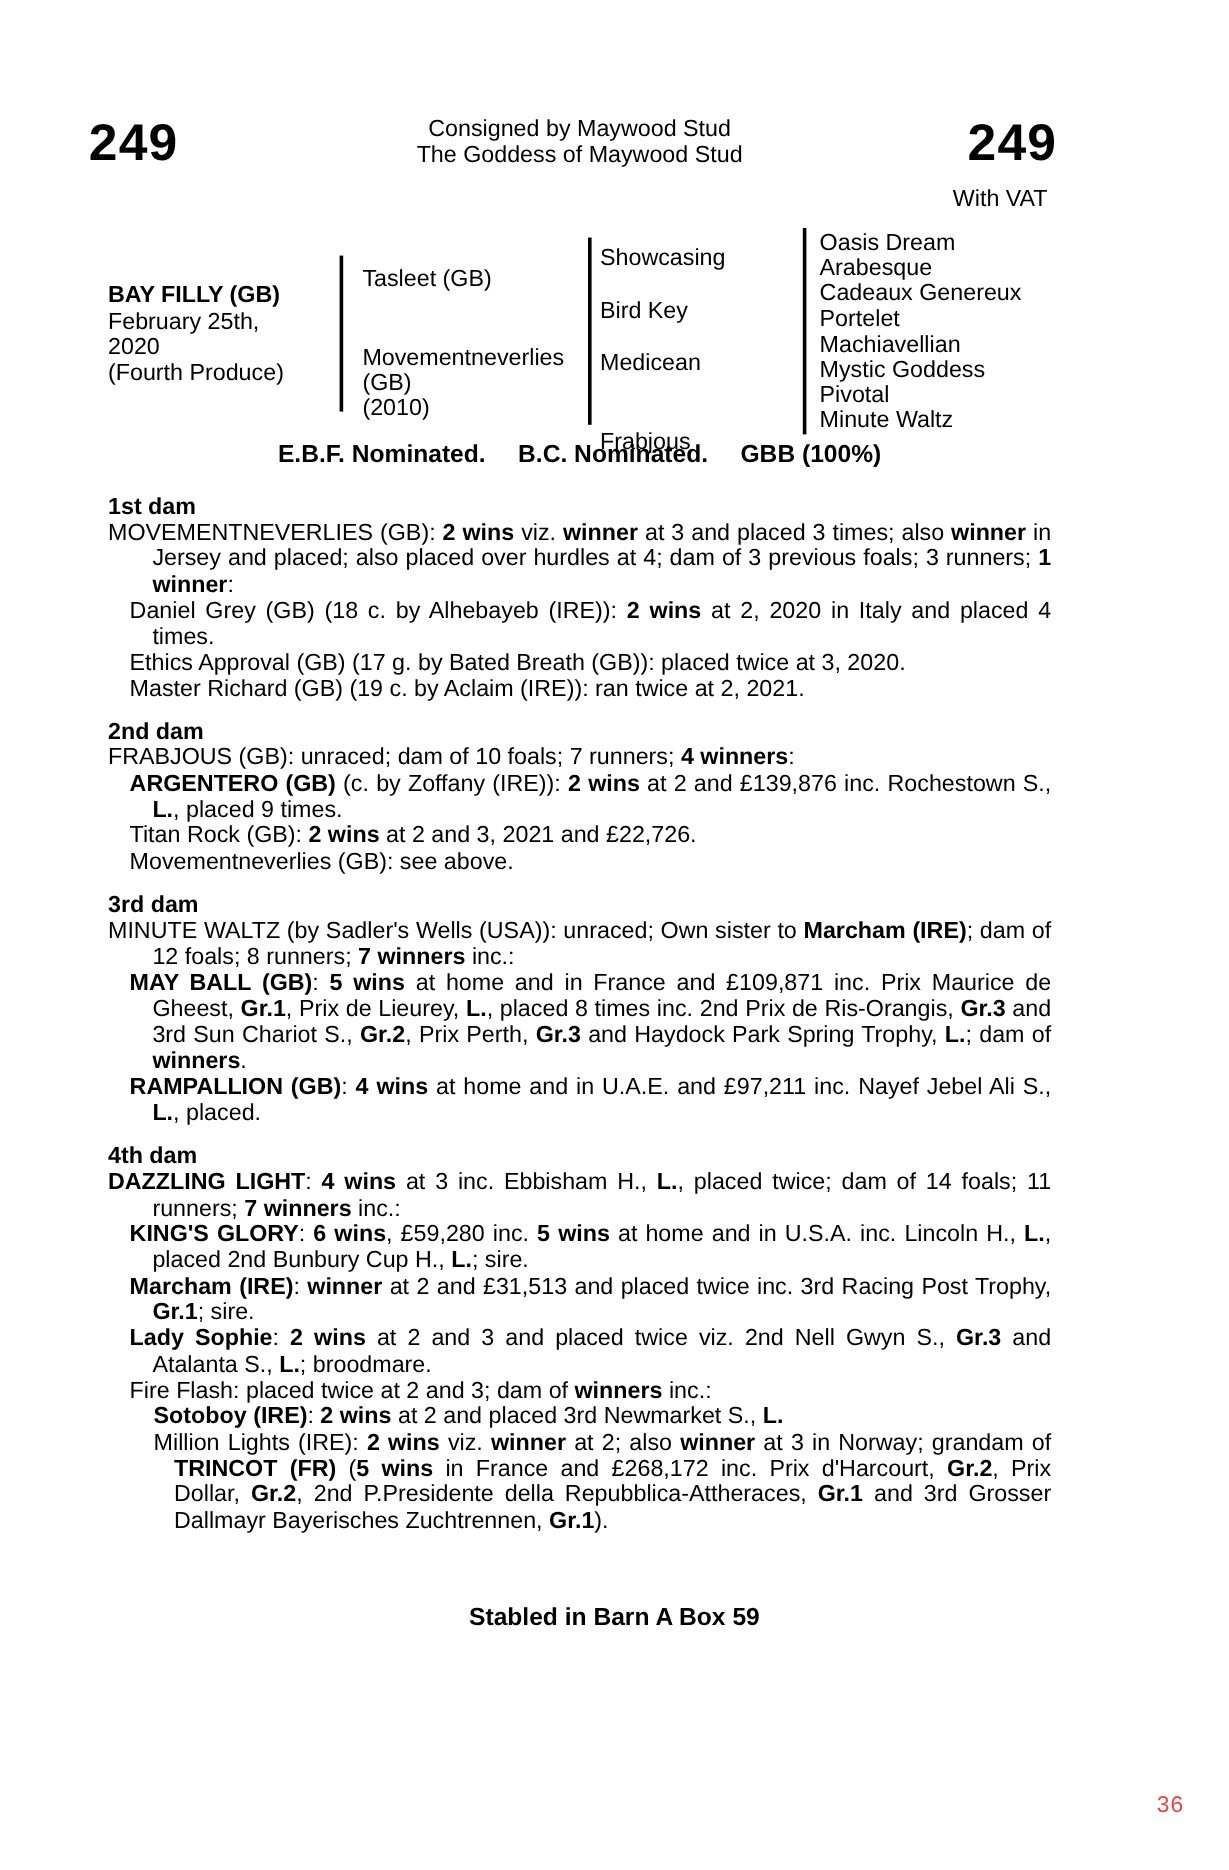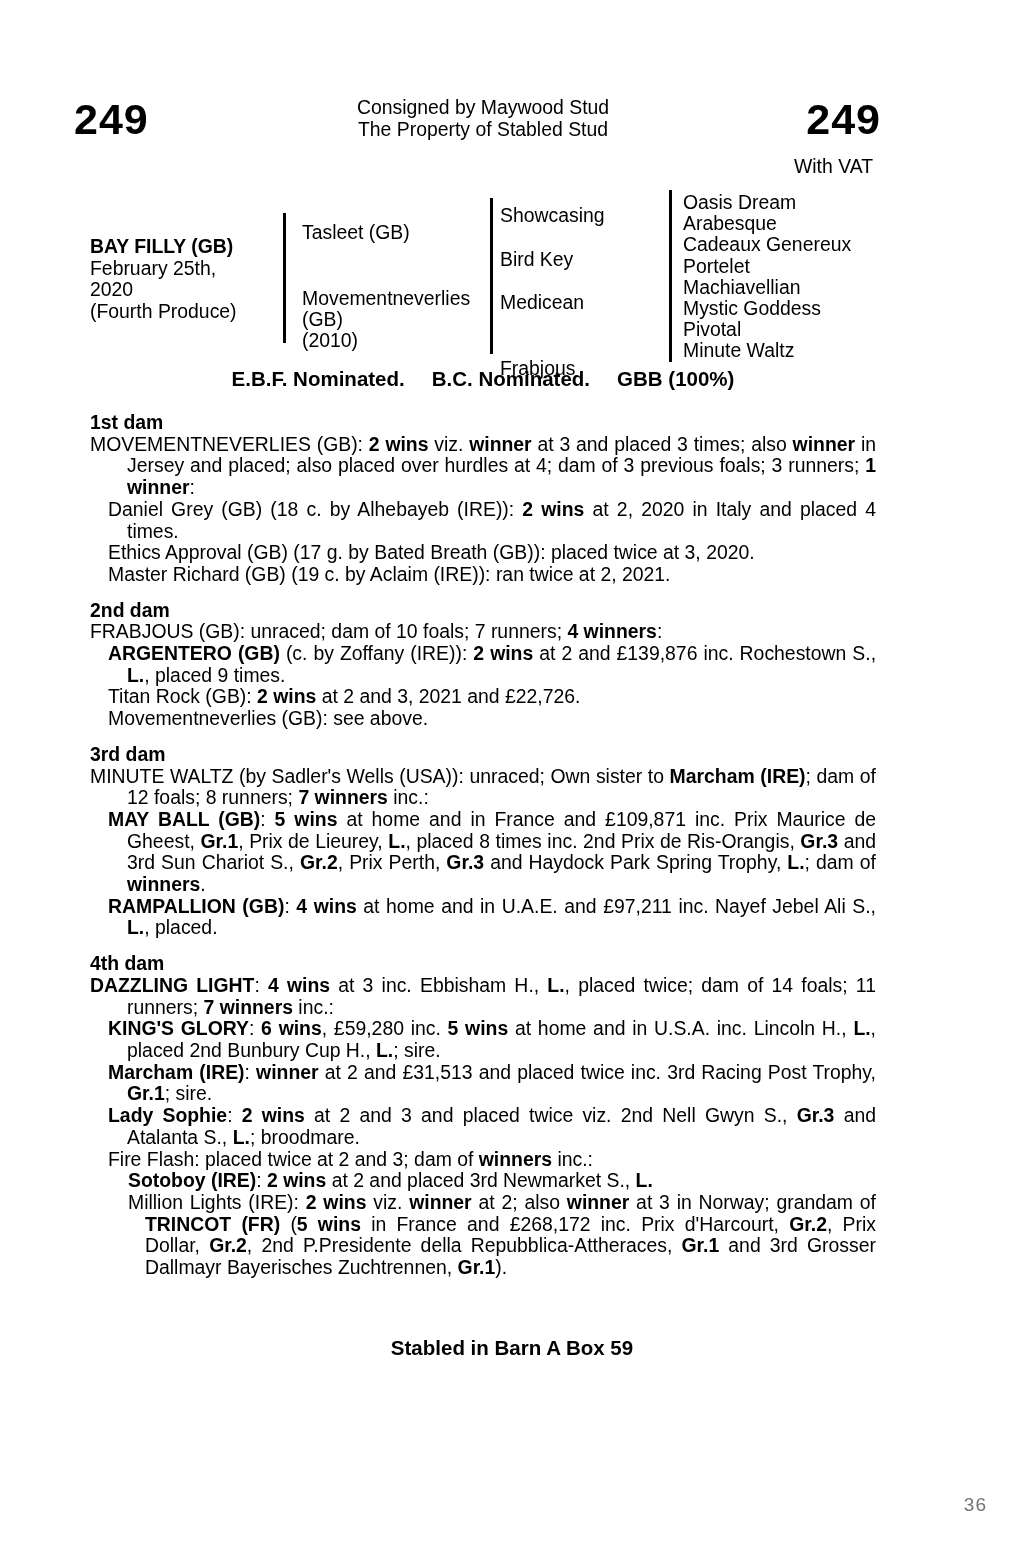--- a/index.html
+++ b/index.html
@@ -43,32 +43,32 @@
              font-size:19.4px; line-height:21.7px; text-align:justify; }
   .details h2 { font-size:19.4px; font-weight:bold; text-align:left; margin:0; }
   .sec + .sec { margin-top:14px; }
   .details p { margin:0; }
   p.dam { padding-left:37px; text-indent:-37px; }
   p.p1  { padding-left:37px; text-indent:-19px; }
   p.p2  { padding-left:55px; text-indent:-17px; }
 
   .stabled { position:absolute; left:0; top:1336px; width:1024px; text-align:center;
              font-weight:bold; font-size:20.5px; }
-  .pagenum { position:absolute; top:1494px; right:37px; font-size:19px; color:#737373; letter-spacing:1px; }
+  .pagenum { position:absolute; top:1494px; right:37px; font-size:19px; color:#ef4444; letter-spacing:1px; }
 </style>
 </head>
 <body>
 
 <div class="page">
 
   <div class="lot lot-left">249</div>
 
   <div class="consignor">
     <div>Consigned by Maywood Stud</div>
-    <div>The Property of Stabled Stud</div>
+    <div>The Goddess of Maywood Stud</div>
   </div>
 
   <div class="lot lot-right">249</div>
 
   <div class="vat">With VAT</div>
 
   <div class="ped">
     <div class="vline vline-a"></div>
     <div class="vline vline-b"></div>
     <div class="vline vline-c"></div>

